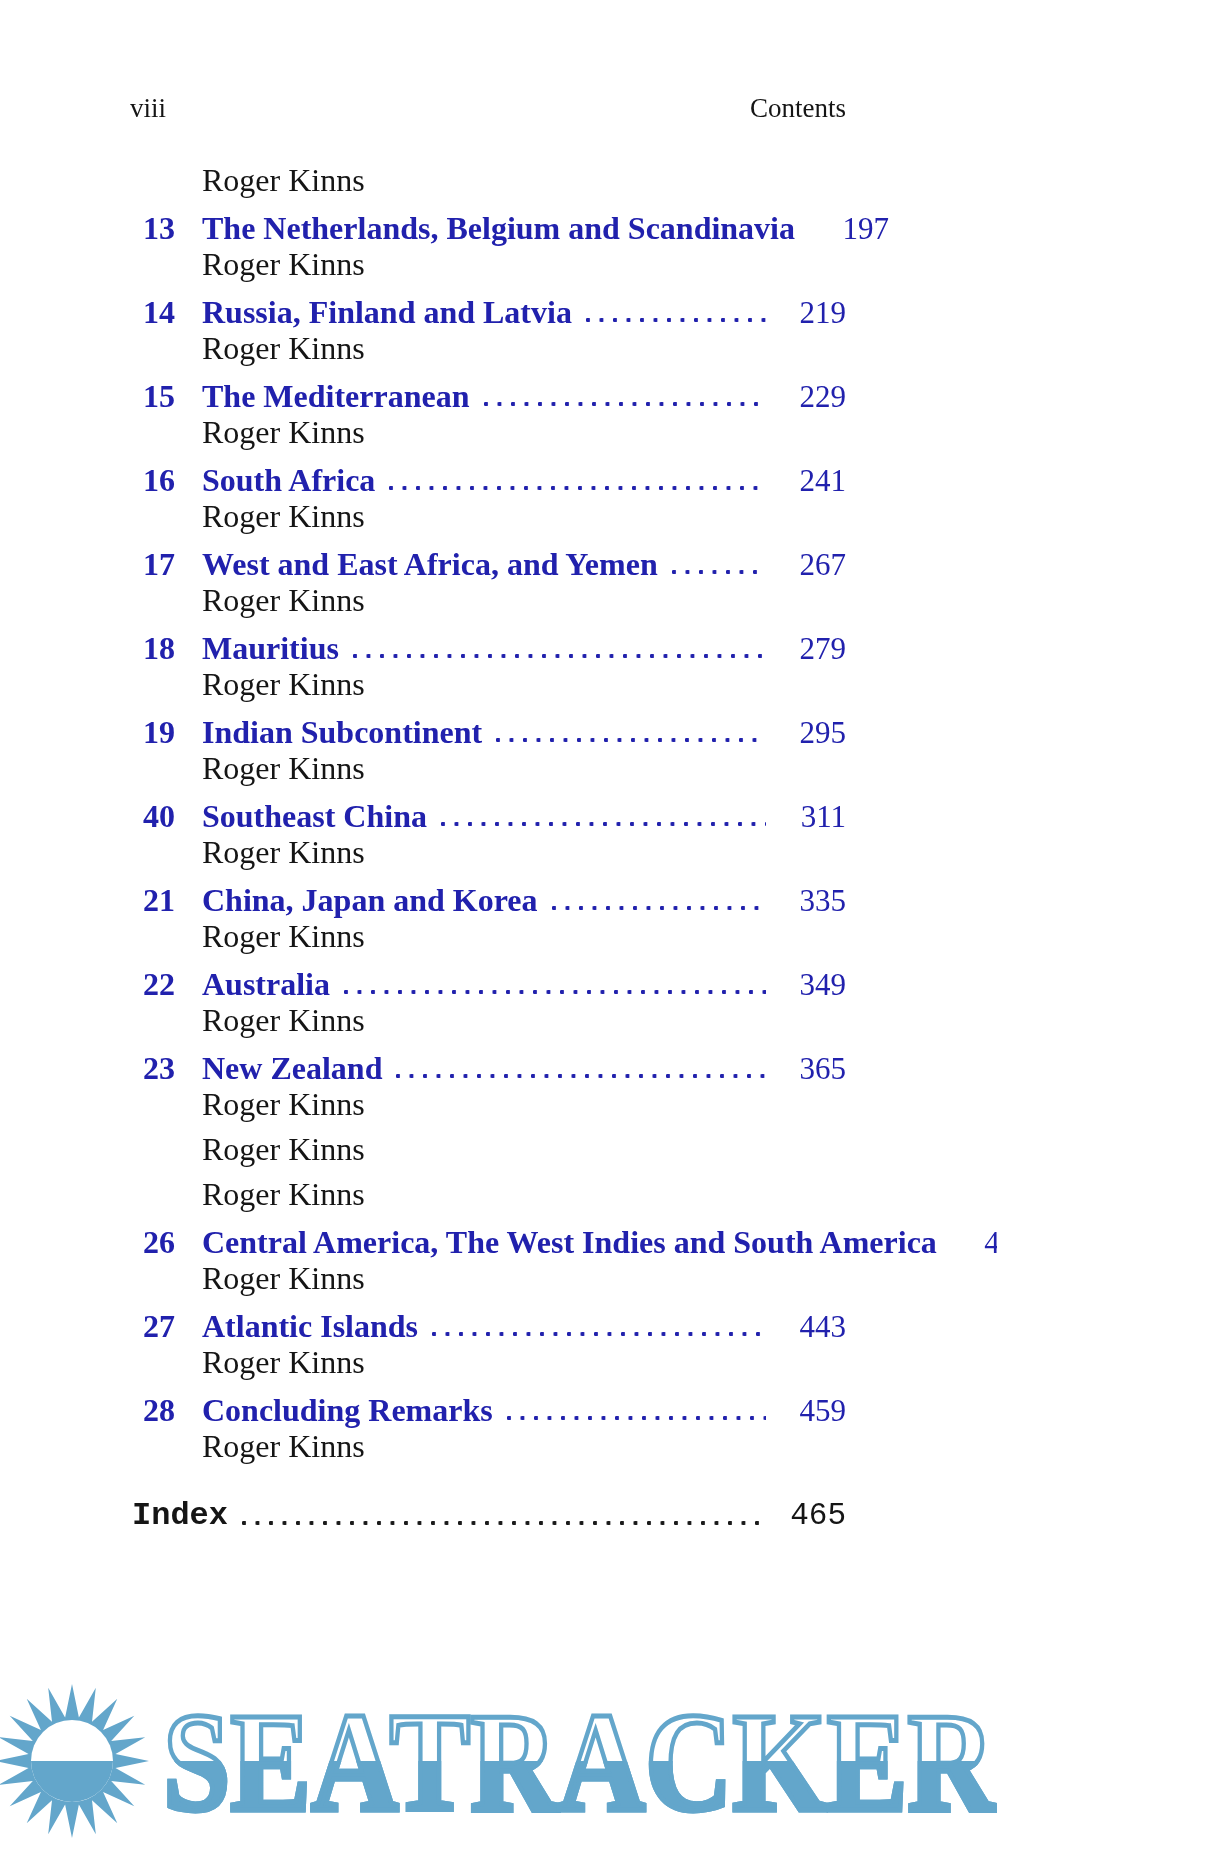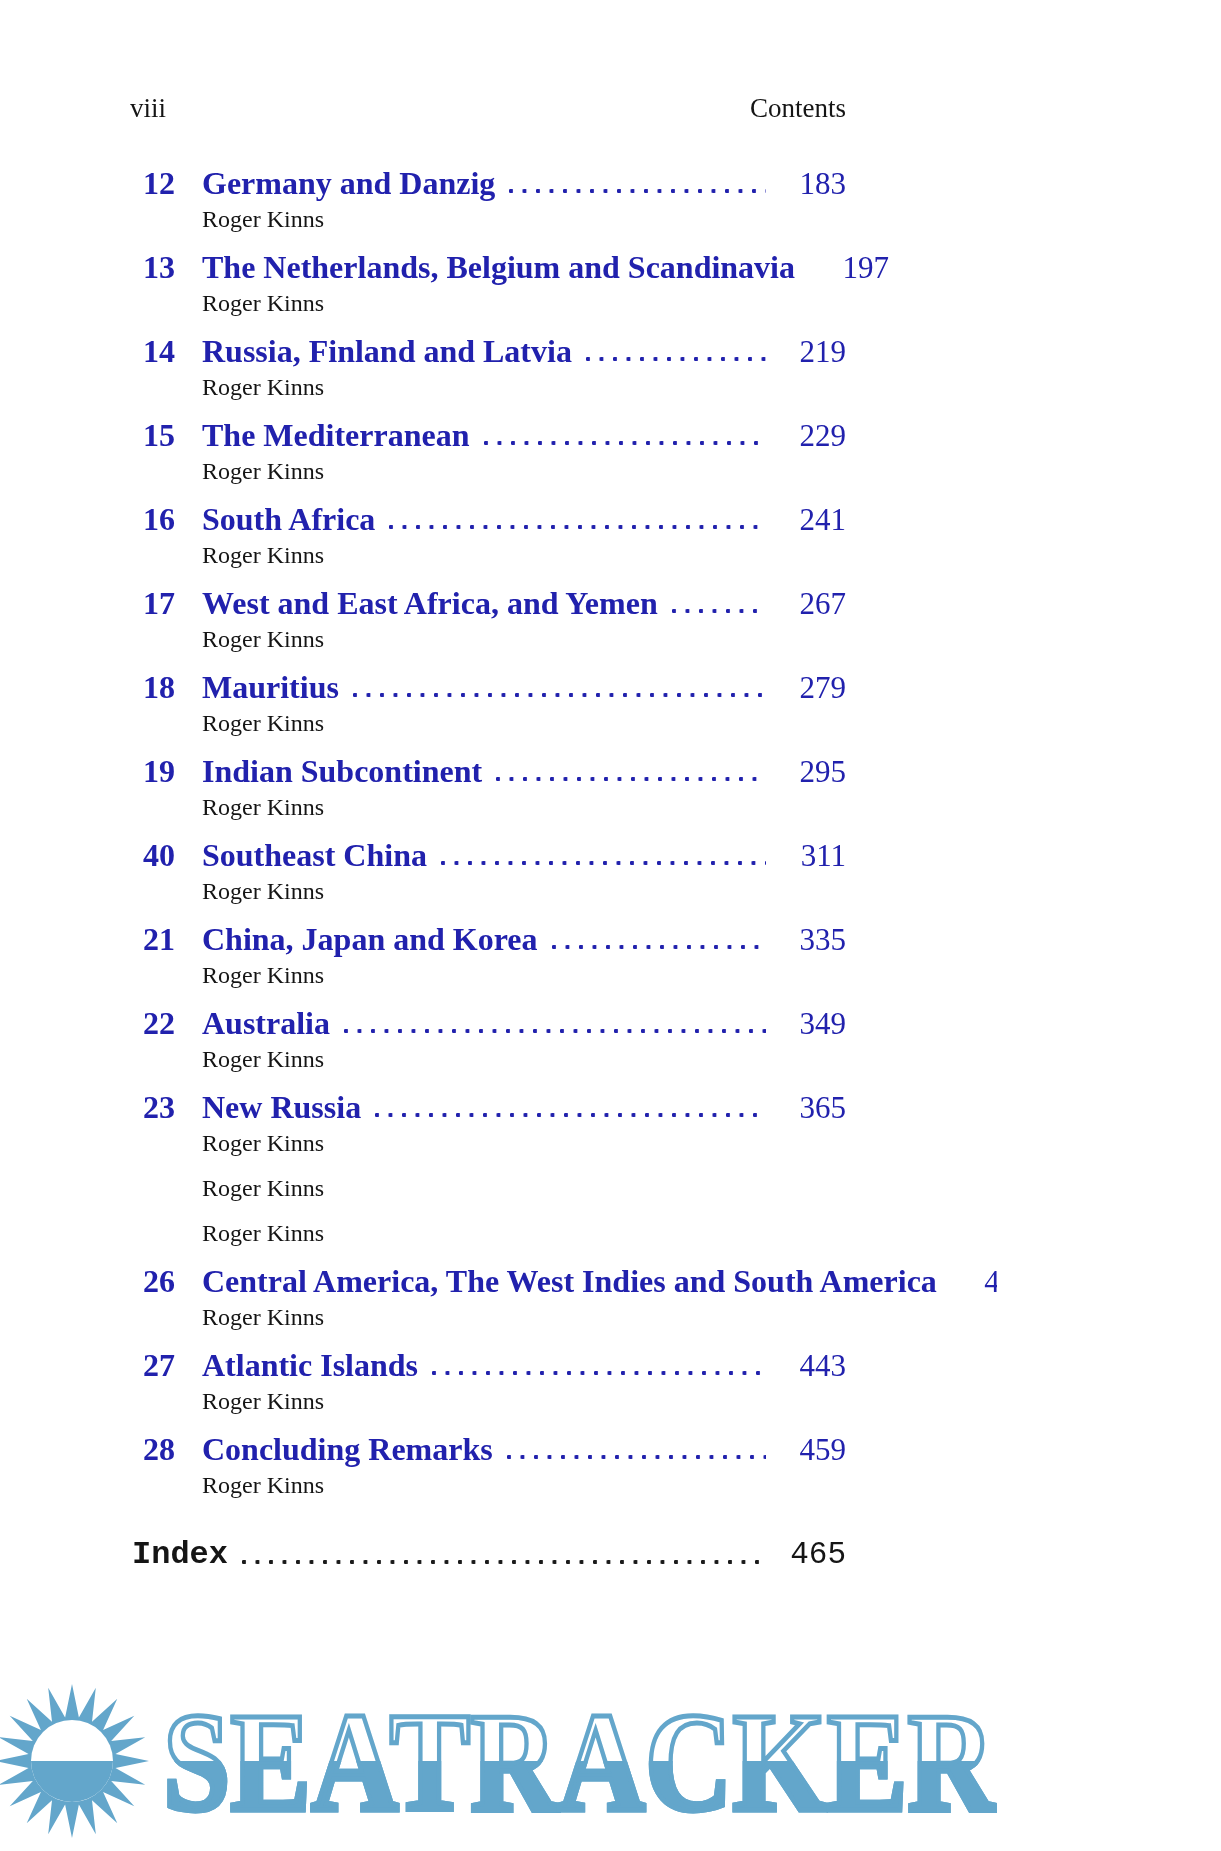--- a/index.html
+++ b/index.html
@@ -59,21 +59,21 @@
   }
   .pagenum {
     flex: 0 0 62px;
     text-align: right;
     font-weight: normal;
     font-size: 31px;
     color: #2121ad;
   }
   .line2 {
     line-height: 32px;
-    font-size: 24px;
+    font-size: 32px;
     color: #151515;
     padding-left: 70px;
   }
   .index-row {
     display: flex;
     align-items: baseline;
     margin-top: 35px;
     line-height: 38px;
     font-size: 32px;
     font-weight: bold;
@@ -95,26 +95,20 @@
 <div class="page">
 
   <div class="page-header">
     <span>viii</span>
     <span>Contents</span>
   </div>
 
   <div class="toc">
 
     <div class="entry">
-      <div class="line1">
-        <span class="num">12</span>
-        <span class="title">Germany and Danzig</span>
-        <span class="leader"></span>
-        <span class="pagenum">183</span>
-      </div>
       <div class="line2"><span>Roger Kinns</span></div>
     </div>
 
     <div class="entry">
       <div class="line1">
         <span class="num">13</span>
         <span class="title">The Netherlands, Belgium and Scandinavia</span>
         <span class="leader"></span>
         <span class="pagenum">197</span>
       </div>
@@ -207,21 +201,21 @@
         <span class="title">Australia</span>
         <span class="leader"></span>
         <span class="pagenum">349</span>
       </div>
       <div class="line2"><span>Roger Kinns</span></div>
     </div>
 
     <div class="entry">
       <div class="line1">
         <span class="num">23</span>
-        <span class="title">New Russia</span>
+        <span class="title">New Zealand</span>
         <span class="leader"></span>
         <span class="pagenum">365</span>
       </div>
       <div class="line2"><span>Roger Kinns</span></div>
     </div>
 
     <div class="entry">
       <div class="line2"><span>Roger Kinns</span></div>
     </div>
 

